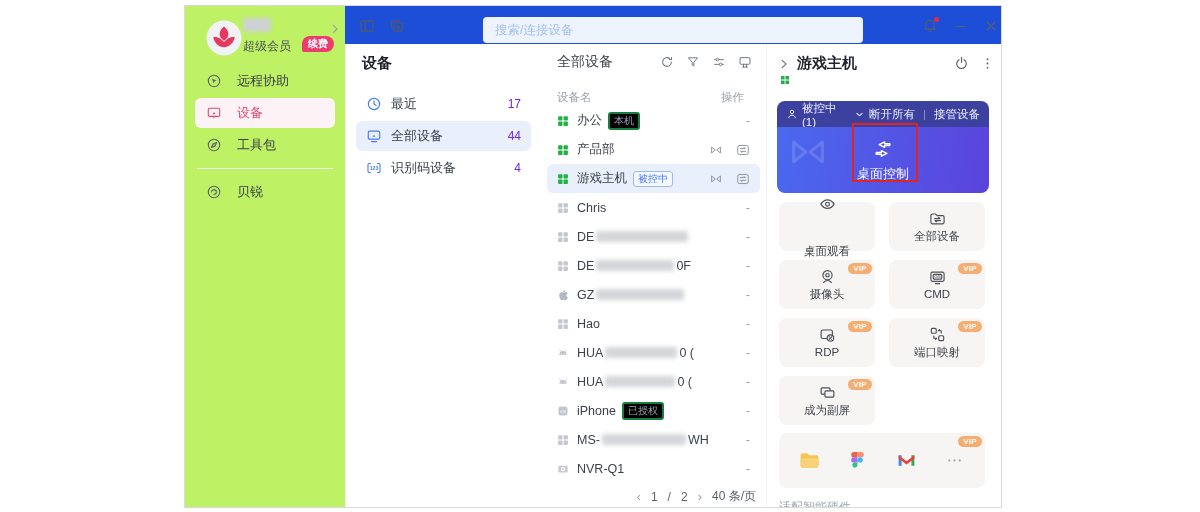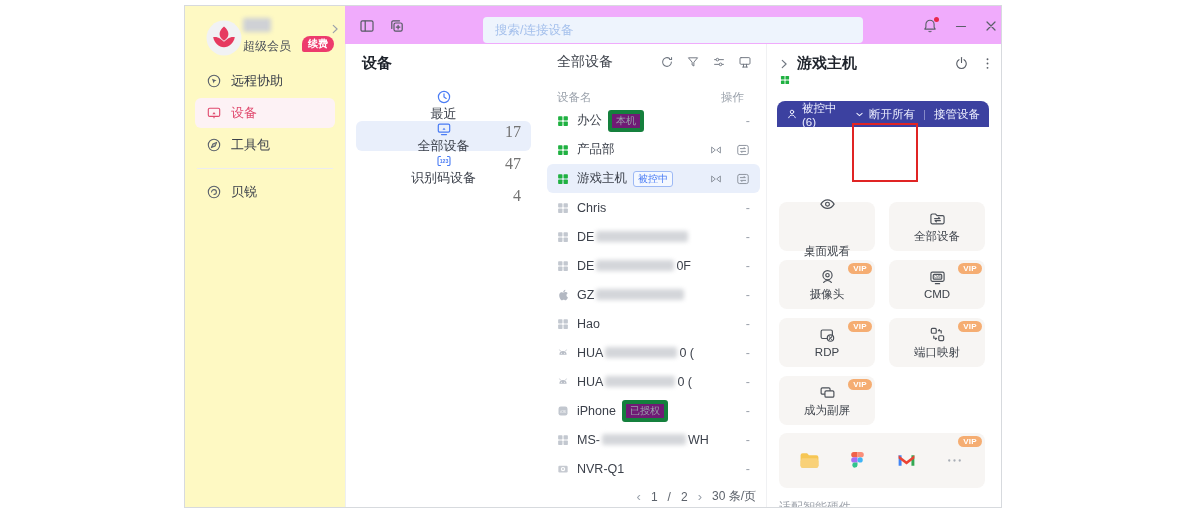--- a/index.html
+++ b/index.html
@@ -4,74 +4,74 @@
 <style>
   html,body{margin:0;padding:0;background:#fff;}
   .stage{position:relative;width:1200px;height:512px;background:#fff;overflow:hidden;
          font-family:"Liberation Sans",sans-serif;color:#363b44;}
   .window{position:absolute;left:184px;top:5px;width:818px;height:503px;background:#fff;
           border:1px solid #d7dade;box-sizing:border-box;overflow:hidden;font-size:12px;}
   .ic{display:inline-flex;width:16px;height:16px;flex:none;}
   .ic svg{width:100%;height:100%;display:block;}
 
   
-  .sidebar{position:absolute;left:0;top:0;bottom:0;width:160px;border-right:1px solid #eef0f2;background:#fef9c3;}
+  .sidebar{position:absolute;left:0;top:0;bottom:0;width:160px;border-right:1px solid #eef0f2;background:#bef264;}
   .logo{position:absolute;left:21px;top:14px;width:36px;height:36px;}
   .logo svg{width:100%;height:100%;}
   .ublur{position:absolute;left:58px;top:12px;width:28px;height:14px;background:#cfd1d5;filter:blur(2px);border-radius:2px;}
   .member{position:absolute;left:58px;top:32px;font-size:12px;color:#4a4f58;}
   .renew{position:absolute;left:117px;top:30px;background:#ed3b6d;color:#fff;font-size:10px;
          padding:1px 6px;border-radius:8px 8px 8px 2px;font-weight:bold;}
   .uchev{position:absolute;left:143px;top:16px;width:14px;height:14px;color:#9aa1ab;}
   .menu{position:absolute;left:10px;right:10px;top:60px;}
   .side-item{height:30px;margin-bottom:2px;border-radius:6px;display:flex;align-items:center;
-             padding:0 0 0 11px;gap:9px;font-size:13px;color:#3c414b;cursor:default;}
+             padding:0 0 0 11px;gap:15px;font-size:13px;color:#3c414b;cursor:default;}
   .side-item .ic{color:#5a616c;}
   .side-item.active{background:#fdf2f5;color:#e04a6e;}
   .side-item.active .ic{color:#e04a6e;}
   .side-div{height:1px;background:#ededf0;margin:8px 2px;}
   .side-bottom{position:absolute;left:10px;right:10px;bottom:5px;}
   .side-item.accent{color:#2f6bd8;}
 
   
-  .titlebar{position:absolute;left:160px;right:0;top:0;height:38px;background:#f0abfc;}
+  .titlebar{position:absolute;left:160px;right:0;top:0;height:38px;background:#1d4ed8;}
   .tb-icon{position:absolute;top:12px;width:16px;height:16px;color:#555a63;cursor:pointer;}
   .search{position:absolute;left:138px;top:11px;width:380px;height:26px;background:#eef4fd;border:none;
           border-radius:4px;padding:0 12px;font-size:12.5px;color:#3a6af0;outline:none;box-sizing:border-box;
           font-family:"Liberation Sans",sans-serif;}
   .search::placeholder{color:#a5c0ec;}
   .wc{position:absolute;top:12px;width:16px;height:16px;color:#5a5f68;cursor:pointer;}
   .bell-dot{position:absolute;right:-1px;top:-1px;width:5px;height:5px;border-radius:50%;background:#e8274b;}
 
   
   .cats{position:absolute;left:160px;top:40px;width:196px;}
   .cats-title{margin:8px 0 16px 17px;font-size:15px;font-weight:bold;color:#1f242c;}
   .cat-item{margin-left:11px;width:175px;height:30px;border-radius:6px;display:flex;align-items:center;
-            padding:0 10px;box-sizing:border-box;margin-bottom:2px;font-size:13px;color:#3c414b;cursor:default;flex-direction:column;}
+            gap:9px;padding:0 10px;box-sizing:border-box;margin-bottom:2px;font-size:13px;color:#3c414b;cursor:default;}
   .cat-item.active{background:#e9effb;}
   .cat-item .ic{color:#4a7cf5;}
-  .cat-count{margin-left:auto;color:#737373;font-size:16px;font-family:Liberation Serif, serif;}
+  .cat-count{margin-left:auto;color:#6d28d9;font-size:12px;}
 
   
   .devlist{position:absolute;left:356px;top:38px;width:225px;bottom:0;}
   .dl-head{position:absolute;left:16px;top:9px;font-size:14px;color:#40454e;}
   .dl-tools{position:absolute;right:14px;top:11px;display:flex;gap:12px;color:#6f7680;}
   .dl-tools .ic{width:14px;height:14px;cursor:pointer;}
   .dl-cols{position:absolute;left:16px;right:22px;top:46px;display:flex;justify-content:space-between;
            font-size:11.5px;color:#9aa1ab;}
   .dl-rows{position:absolute;left:6px;right:6px;top:62px;}
   .dev-row{height:29px;border-radius:6px;display:flex;align-items:center;padding:0 10px;box-sizing:border-box;
            font-size:12.5px;color:#3c414b;cursor:default;}
   .dev-row.selected{background:#e9effb;}
   .dev-row .ic{width:12px;height:12px;margin-right:8px;}
   .dev-name{white-space:nowrap;}
   .blur{display:inline-block;height:11px;background:#d4d6da;filter:blur(2px);border-radius:2px;
         vertical-align:middle;margin:0 2px;}
   .badge{font-size:10px;border-radius:3px;padding:0 4px;line-height:14px;margin-left:6px;white-space:nowrap;}
-  .badge.gray{color:#9aa1ab;border:4px solid #15803d;background:#701a75;}
+  .badge.gray{color:#9aa1ab;border:2px solid #15803d;background:#000000;}
   .badge.blue{color:#4a7cf5;border:1px solid #9db9f5;background:#f4f8ff;}
   .row-right{margin-left:auto;display:flex;align-items:center;gap:13px;color:#8b929c;}
   .row-right .ic{width:14px;height:14px;margin:0;cursor:pointer;}
   .dash{color:#9aa1ab;}
   .ic-green{color:#1fb141;} .ic-gray{color:#c3c8d0;} .ic-apple{color:#b3b8c2;}
   .ic-android{color:#b9bec7;} .ic-ios{color:#c2c7cf;} .ic-nvr{color:#c6cad1;}
   .dl-pager{position:absolute;right:10px;top:444px;display:flex;align-items:center;gap:10px;
             font-size:12px;color:#5c626b;}
   .pg-arrow{color:#9aa1ab;font-size:13px;cursor:pointer;}
 
@@ -236,21 +236,21 @@
             <span class="ic">
               <svg viewBox="0 0 16 16">
                 <g fill="none" stroke="currentColor" stroke-width="1.2" stroke-linecap="round">
                   <rect x="2.3" y="3.2" width="11.4" height="8" rx="1.4"></rect>
                   <path d="M8 6.8l1.5 2H6.5z" fill="currentColor" stroke="none"></path>
                   <path d="M5.5 13.6h5"></path>
                 </g>
               </svg>
             </span>
             <span>全部设备</span>
-            <span class="cat-count">47</span>
+            <span class="cat-count">44</span>
           </div>
           <div class="cat-item">
             <span class="ic">
               <svg viewBox="0 0 16 16">
                 <g fill="none" stroke="currentColor" stroke-width="1.1" stroke-linecap="round">
                   <path d="M4.5 3.5H3.2A1.2 1.2 0 002 4.7v6.6a1.2 1.2 0 001.2 1.2h1.3M11.5 3.5h1.3A1.2 1.2 0 0114 4.7v6.6a1.2 1.2 0 01-1.2 1.2h-1.3"></path>
                   <text x="8" y="10.2" font-size="5.2" font-weight="bold" text-anchor="middle" fill="currentColor" stroke="none">123</text>
                 </g>
               </svg>
             </span>
@@ -539,21 +539,21 @@
               <span class="dash">-</span>
             </span>
           </div>
         </div>
       <div class="dl-pager">
         <span class="pg-arrow">‹</span>
         <span>1</span>
         <span>/</span>
         <span>2</span>
         <span class="pg-arrow">›</span>
-        <span>30 条/页</span>
+        <span>40 条/页</span>
       </div>
     </div>
 
     <div class="rpanel">
       <span class="rp-chev ic" id="rpChevSlot">
           <svg viewBox="0 0 16 16">
             <path d="M6 3.8L10.4 8 6 12.2" fill="none" stroke="currentColor" stroke-width="1.3" stroke-linecap="round" stroke-linejoin="round"></path>
           </svg>
         </span>
       <div class="rp-title">游戏主机</div>
@@ -588,29 +588,48 @@
       <div class="rcard">
         <div class="rcard-top">
           <span class="ic" id="personSlot">
               <svg viewBox="0 0 16 16">
                 <g fill="none" stroke="currentColor" stroke-width="1.3" stroke-linecap="round">
                   <circle cx="8" cy="5.2" r="2.3"></circle>
                   <path d="M3.6 13c.9-2.4 2.4-3.6 4.4-3.6s3.5 1.2 4.4 3.6"></path>
                 </g>
               </svg>
             </span>
-          <span>被控中(6)</span>
+          <span>被控中(1)</span>
           <span class="ic" style="width:11px;height:11px" id="chevDownSlot">
               <svg viewBox="0 0 16 16">
                 <path d="M4.2 6.2L8 9.6l3.8-3.4" fill="none" stroke="currentColor" stroke-width="1.5" stroke-linecap="round" stroke-linejoin="round"></path>
               </svg>
             </span>
           <span style="margin-left:auto" class="rc-link">断开所有</span>
           <span class="rc-sep">|</span>
           <span class="rc-link">接管设备</span>
+        </div>
+        <div class="rcard-body">
+          <span class="wm ic" id="wmSlot">
+              <svg viewBox="0 0 16 16">
+                <g fill="none" stroke="currentColor" stroke-width="1.1" stroke-linejoin="round">
+                  <path d="M3 4.6v6.8L7.2 8z"></path>
+                  <path d="M13 4.6v6.8L8.8 8z"></path>
+                </g>
+              </svg>
+            </span>
+          <span class="rc-icon ic" id="ctrlSlot">
+              <svg viewBox="0 0 22 22">
+                <g fill="none" stroke="#fff" stroke-width="1.3" stroke-linejoin="round">
+                  <path d="M7.5 7l5-2.5v1.7h4.7v1.6h-4.7v1.7z"></path>
+                  <path d="M14.5 15l-5 2.5v-1.7H4.8v-1.6h4.7v-1.7z"></path>
+                </g>
+              </svg>
+            </span>
+          <span class="rc-label">桌面控制</span>
         </div>
       </div>
       <div class="redbox"></div>
 
       <div class="agrid" id="actionsSlot">
           <div class="acard" style="left: 12px; top: 158px; gap: 32px;">
             <span class="ic">
               <svg viewBox="0 0 16 16">
                 <g fill="none" stroke="currentColor" stroke-width="1.1">
                   <path d="M1.8 8.6S4.2 4.6 8 4.6s6.2 4 6.2 4-2.4 4-6.2 4-6.2-4-6.2-4z"></path>

